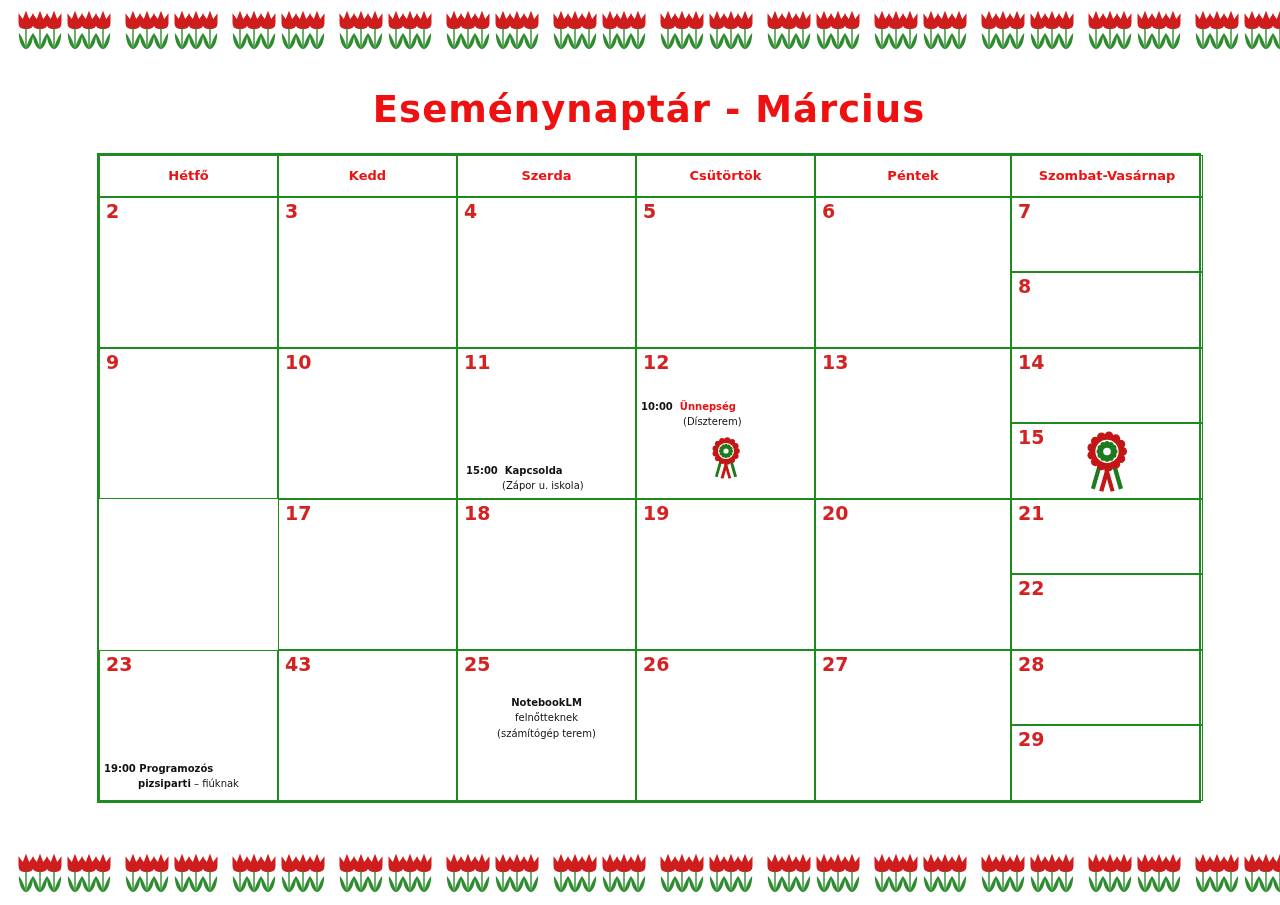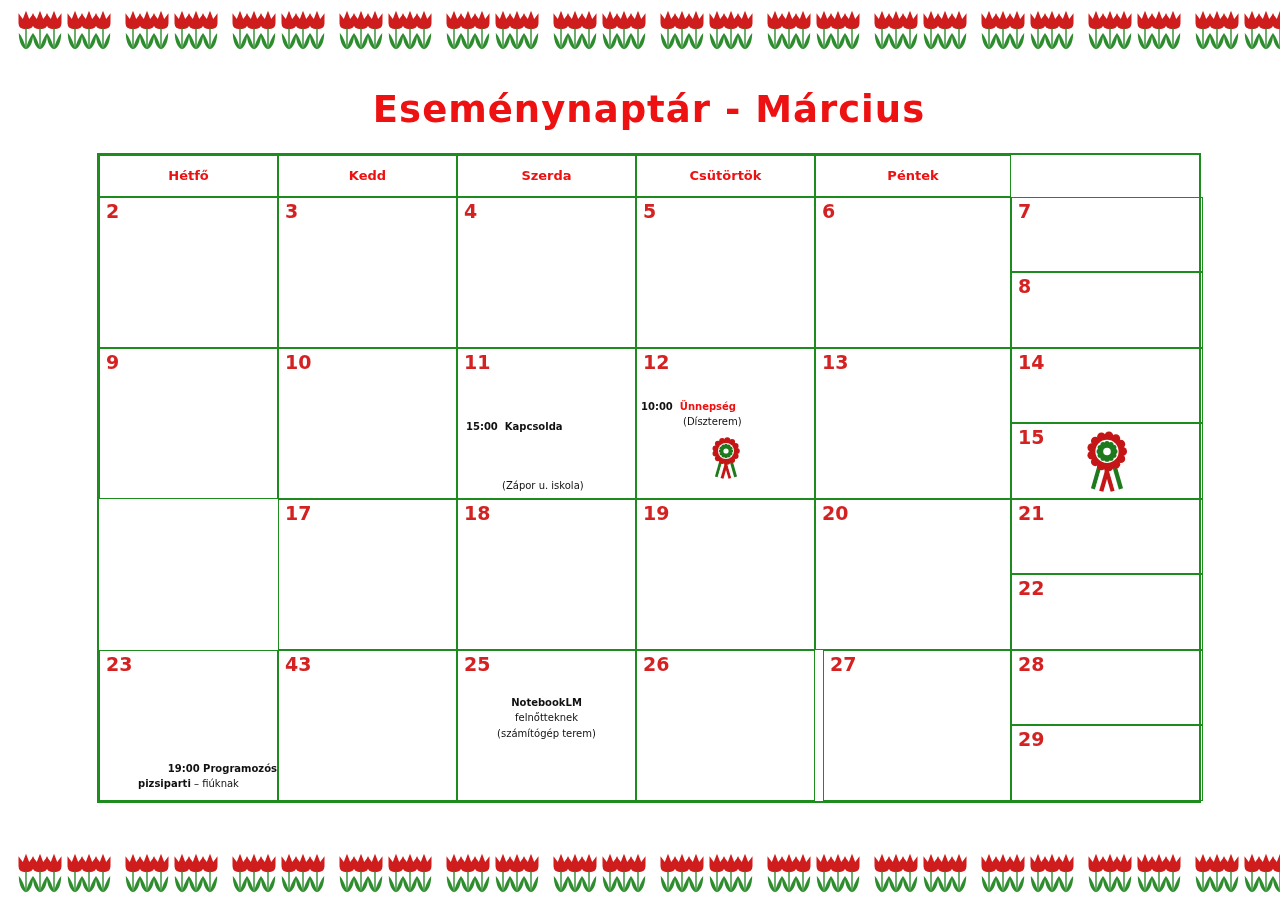--- a/index.html
+++ b/index.html
@@ -415,20 +415,21 @@
   </div>
 
 <h1 class="title">Eseménynaptár - Március</h1>
 
 <div class="grid" id="calendar-grid">
     <div class="hcell" style="grid-area: 1 / 1;">Hétfő</div>
     <div class="hcell" style="grid-area: 1 / 2;">Kedd</div>
     <div class="hcell" style="grid-area: 1 / 3;">Szerda</div>
     <div class="hcell" style="grid-area: 1 / 4;">Csütörtök</div>
     <div class="hcell" style="grid-area: 1 / 5;">Péntek</div>
+    <div class="hcell" style="grid-area: 1 / 6;">Szombat-Vasárnap</div>
     <div class="cell day" style="grid-area: 2 / 1 / span 2;">
       <span class="date">2</span>
     </div>
     <div class="cell day" style="grid-area: 2 / 2 / span 2;">
       <span class="date">3</span>
     </div>
     <div class="cell day" style="grid-area: 2 / 3 / span 2;">
       <span class="date">4</span>
     </div>
     <div class="cell day" style="grid-area: 2 / 4 / span 2;">
@@ -446,21 +447,21 @@
     <div class="cell day" style="grid-area: 4 / 1 / span 2;">
       <span class="date">9</span>
     </div>
     <div class="cell day" style="grid-area: 4 / 2 / span 2;">
       <span class="date">10</span>
     </div>
     <div class="cell day" style="grid-area: 4 / 3 / span 2;">
       <span class="date">11</span>
       <div class="event pos-lower">
         <div class="evline" style="padding-left: 8px;"><span class="seg bold">15:00  Kapcsolda</span></div>
-        <div class="evline" style="padding-left: 44px; margin-top: 44px;"><span class="seg regular">(Zápor u. iskola)</span></div>
+        <div class="evline" style="padding-left: 44px;"><span class="seg regular">(Zápor u. iskola)</span></div>
       </div>
     </div>
     <div class="cell day" style="grid-area: 4 / 4 / span 2;">
       <span class="date">12</span>
       <div class="event pos-upper">
         <div class="evline" style="padding-left: 4px;"><span class="seg bold">10:00  </span><span class="seg bold-red">Ünnepség</span></div>
         <div class="evline" style="padding-left: 46px;"><span class="seg regular">(Díszterem)</span></div>
         <div class="icon-line"><svg width="40" height="52" viewBox="0 0 100 130" aria-hidden="true">
     <g transform="translate(50,52) rotate(16)">
       <rect x="-11" y="0" width="7.4" height="62" fill="#1d7a1d"></rect>
@@ -568,39 +569,39 @@
     </div>
     <div class="cell we" style="grid-area: 6 / 6;">
       <span class="date">21</span>
     </div>
     <div class="cell we" style="grid-area: 7 / 6;">
       <span class="date">22</span>
     </div>
     <div class="cell day" style="grid-area: 8 / 1 / span 2;">
       <span class="date">23</span>
       <div class="event pos-bottom">
-        <div class="evline" style="padding-left: 4px; text-align: right;"><span class="seg bold">19:00 Programozós</span></div>
+        <div class="evline" style="padding-left: 4px;"><span class="seg bold">19:00 Programozós</span></div>
         <div class="evline" style="padding-left: 38px;"><span class="seg bold">pizsiparti</span><span class="seg regular"> – fiúknak</span></div>
       </div>
     </div>
     <div class="cell day" style="grid-area: 8 / 2 / span 2;">
       <span class="date">43</span>
     </div>
     <div class="cell day" style="grid-area: 8 / 3 / span 2;">
       <span class="date">25</span>
       <div class="event pos-middle align-center">
         <div class="evline"><span class="seg bold">NotebookLM</span></div>
         <div class="evline"><span class="seg regular">felnőtteknek</span></div>
         <div class="evline"><span class="seg regular">(számítógép terem)</span></div>
       </div>
     </div>
     <div class="cell day" style="grid-area: 8 / 4 / span 2;">
       <span class="date">26</span>
     </div>
-    <div class="cell day" style="grid-area: 8 / 5 / span 2; margin-left: 8px;">
+    <div class="cell day" style="grid-area: 8 / 5 / span 2;">
       <span class="date">27</span>
     </div>
     <div class="cell we" style="grid-area: 8 / 6;">
       <span class="date">28</span>
     </div>
     <div class="cell we" style="grid-area: 9 / 6;">
       <span class="date">29</span>
     </div>
   </div>
 

